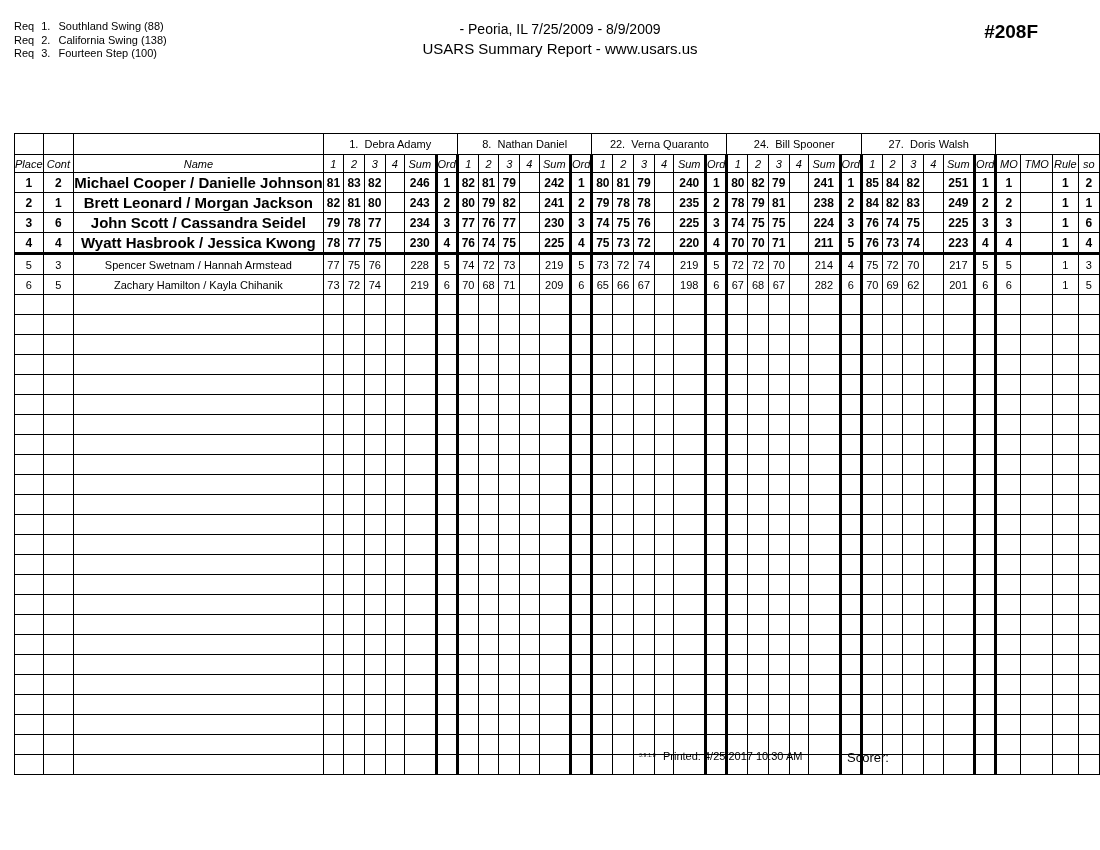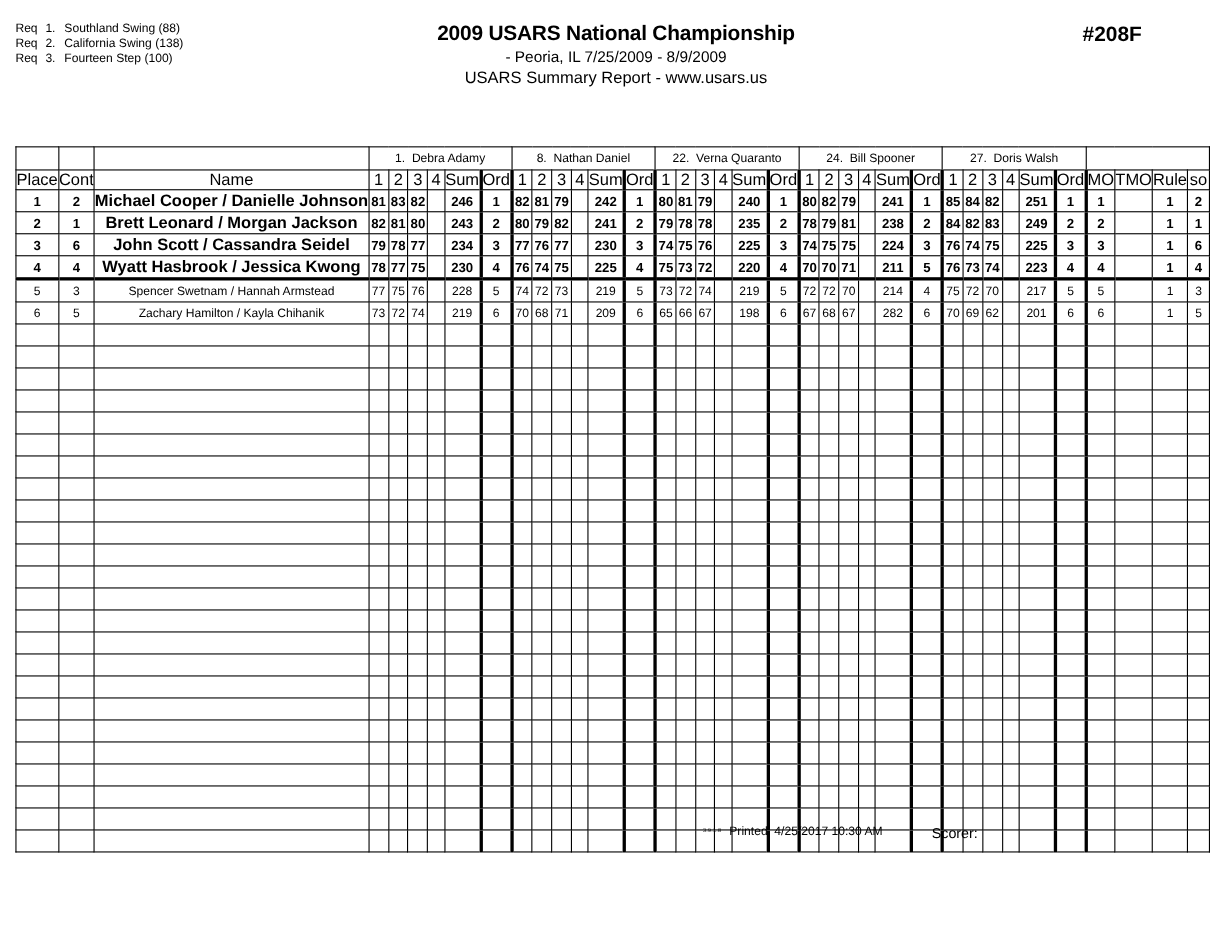--- a/index.html
+++ b/index.html
@@ -96,22 +96,23 @@
   .w-sc    { width: 22px; }
   .w-sum   { width: 33px; }
   .w-ord   { width: 20px; }
   .w-mo    { width: 26px; }
   .w-tmo   { width: 33px; }
   .w-rule  { width: 26px; }
   .w-so    { width: 23px; }
 
   
   tr.col-head td {
-    font-size: 15px;
+    font-size: 11px;
     height: 17px;
+    font-style: italic;
   }
   td.hd-name { text-align: left; padding-left: 5px; font-size: 9.5px; }
   .ord-cell { border-left: 3px solid #000 !important; border-right: 3px solid #000 !important; }
 
   tr.thick-bottom td { border-bottom: 3px solid #000 !important; }
 
   
   tr.bold-row td { font-weight: bold; font-size: 12px; }
   tr.bold-row td.name-cell { font-size: 15px; }
 
@@ -167,21 +168,20 @@
       <span class="req-name">California Swing (138)</span>
     </span>
     <span class="req-line">
       <span class="req-label">Req</span>
       <span class="req-num">3.</span>
       <span class="req-name">Fourteen Step (100)</span>
     </span>
   </div>
 
   <div id="title-block">
-    <div id="event-title">2009 USARS National Championship</div>
     <div id="event-location">- Peoria, IL  7/25/2009 - 8/9/2009</div>
     <div id="report-subtitle">USARS Summary Report - www.usars.us</div>
   </div>
 
   <div id="heat-number">#208F</div>
 </div>
 
 <div id="sheet">
   <table class="grid">
     <colgroup>

